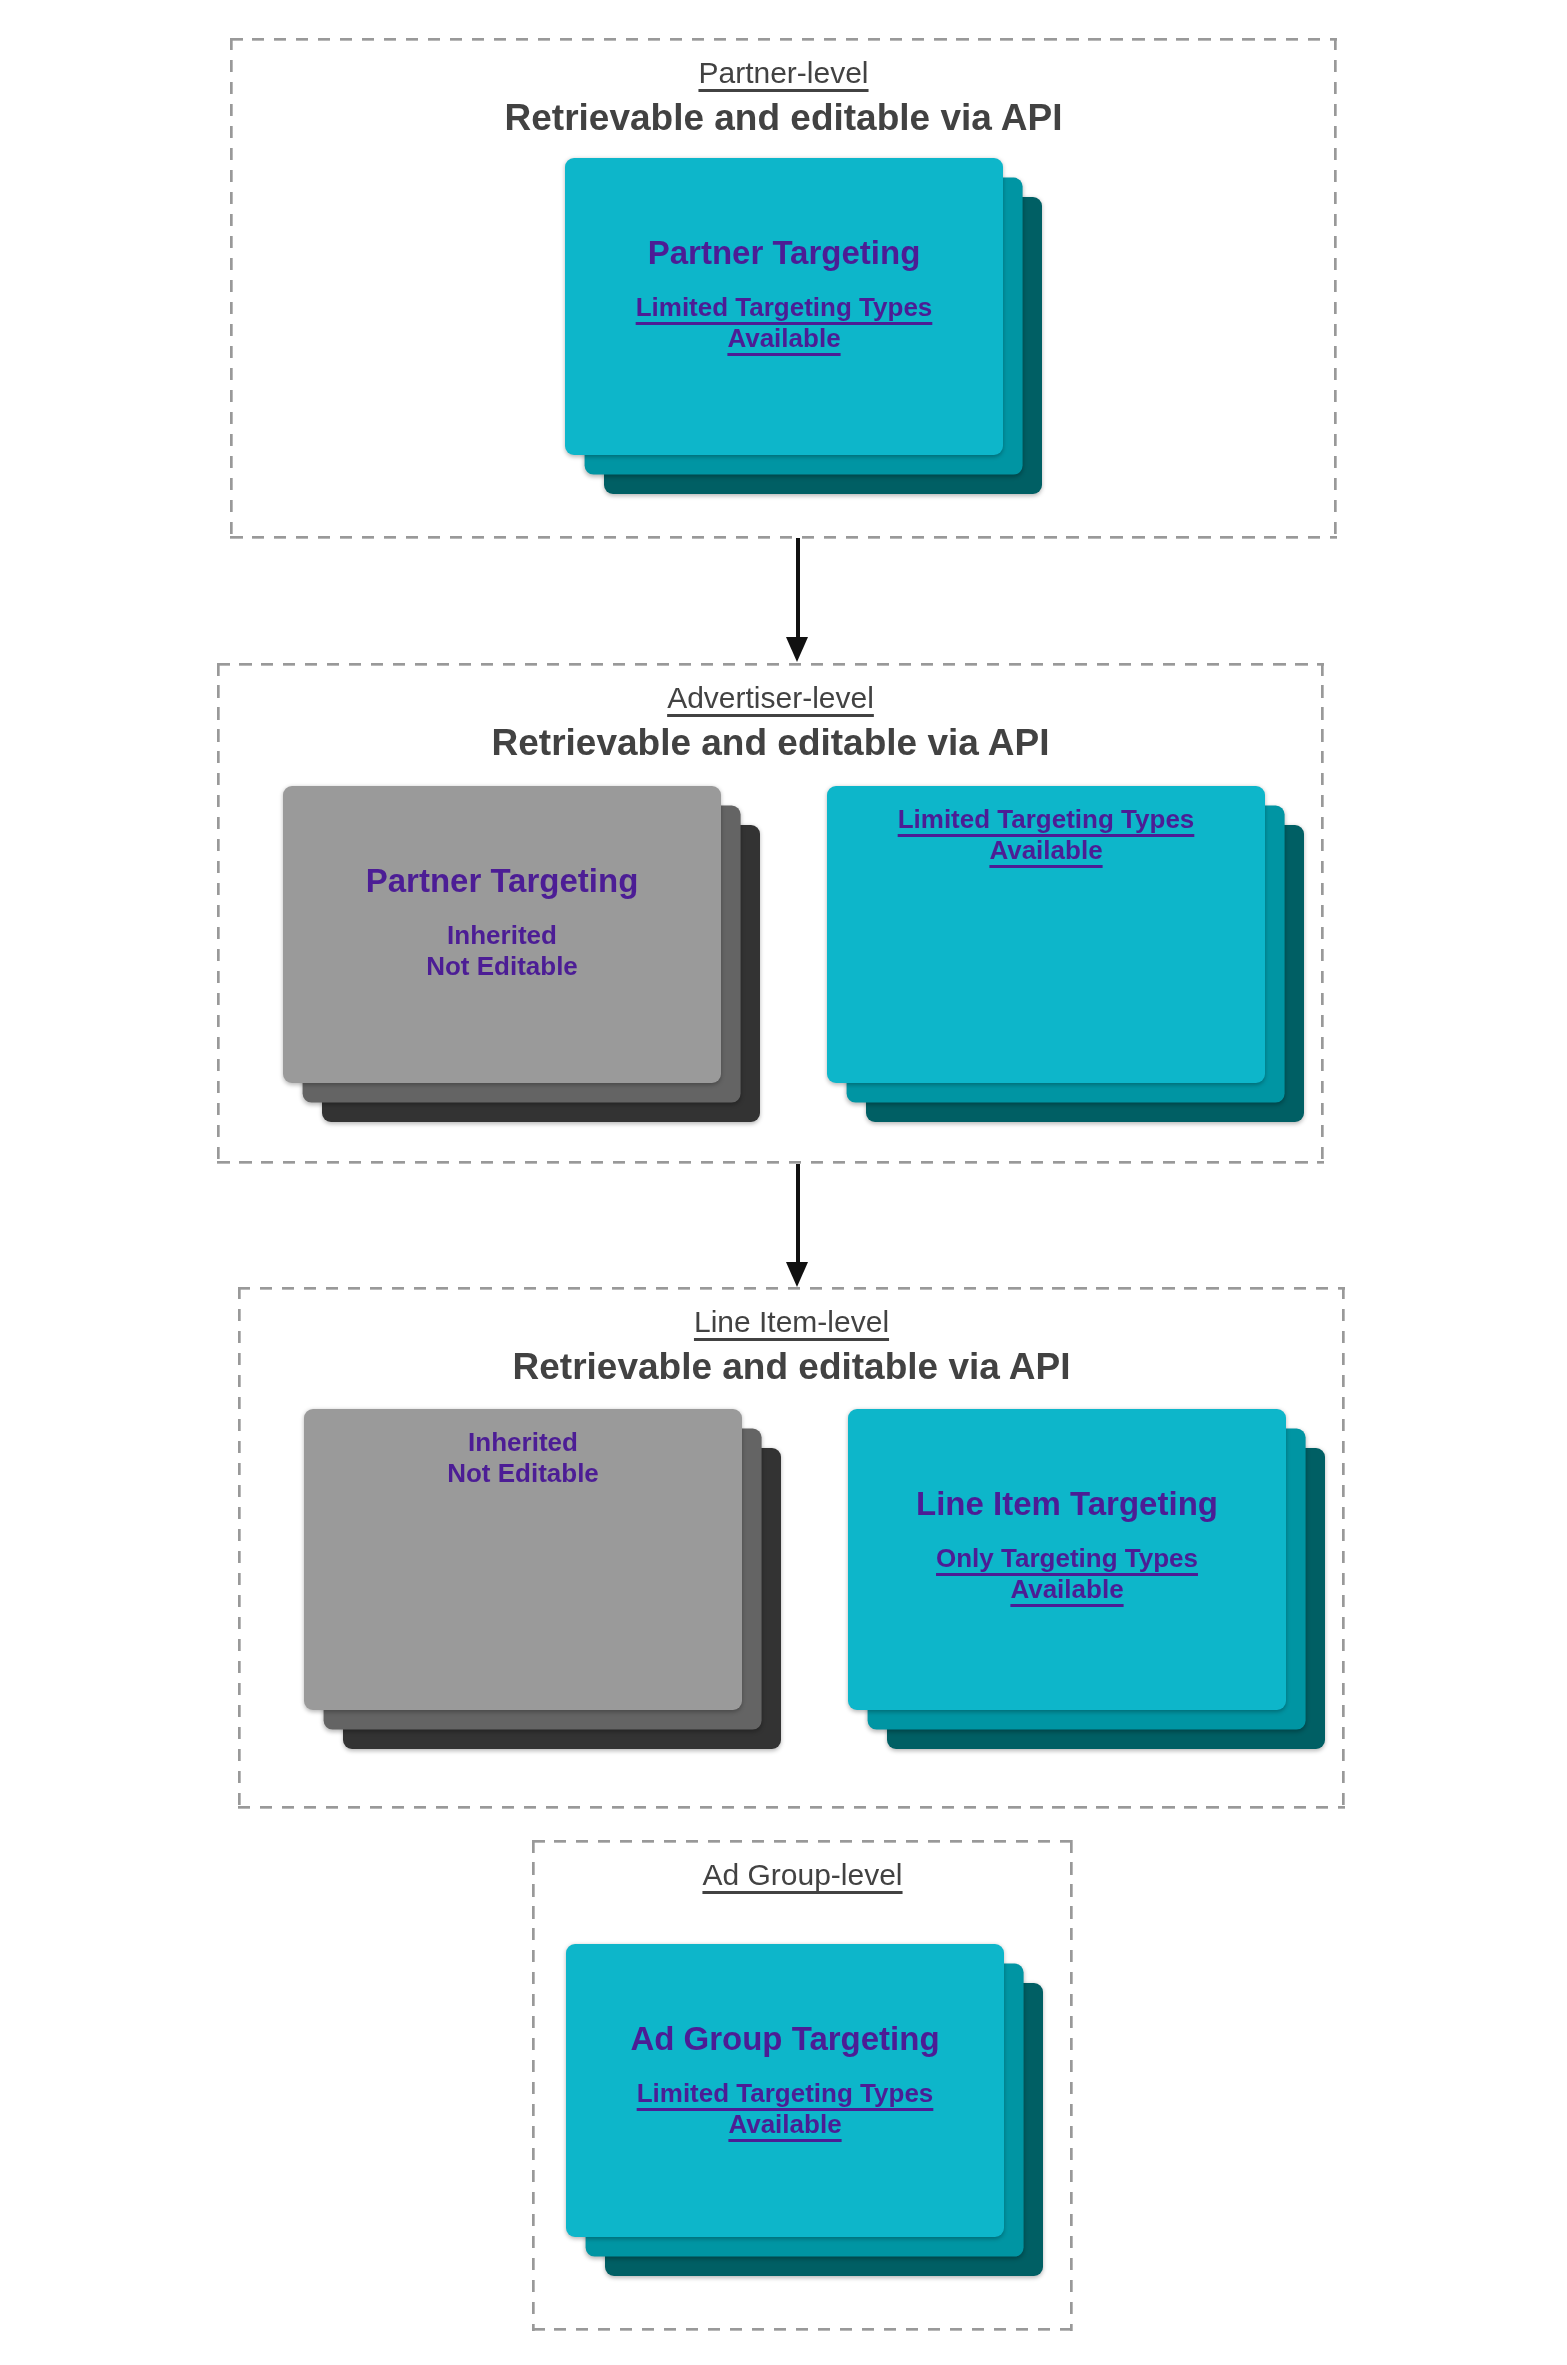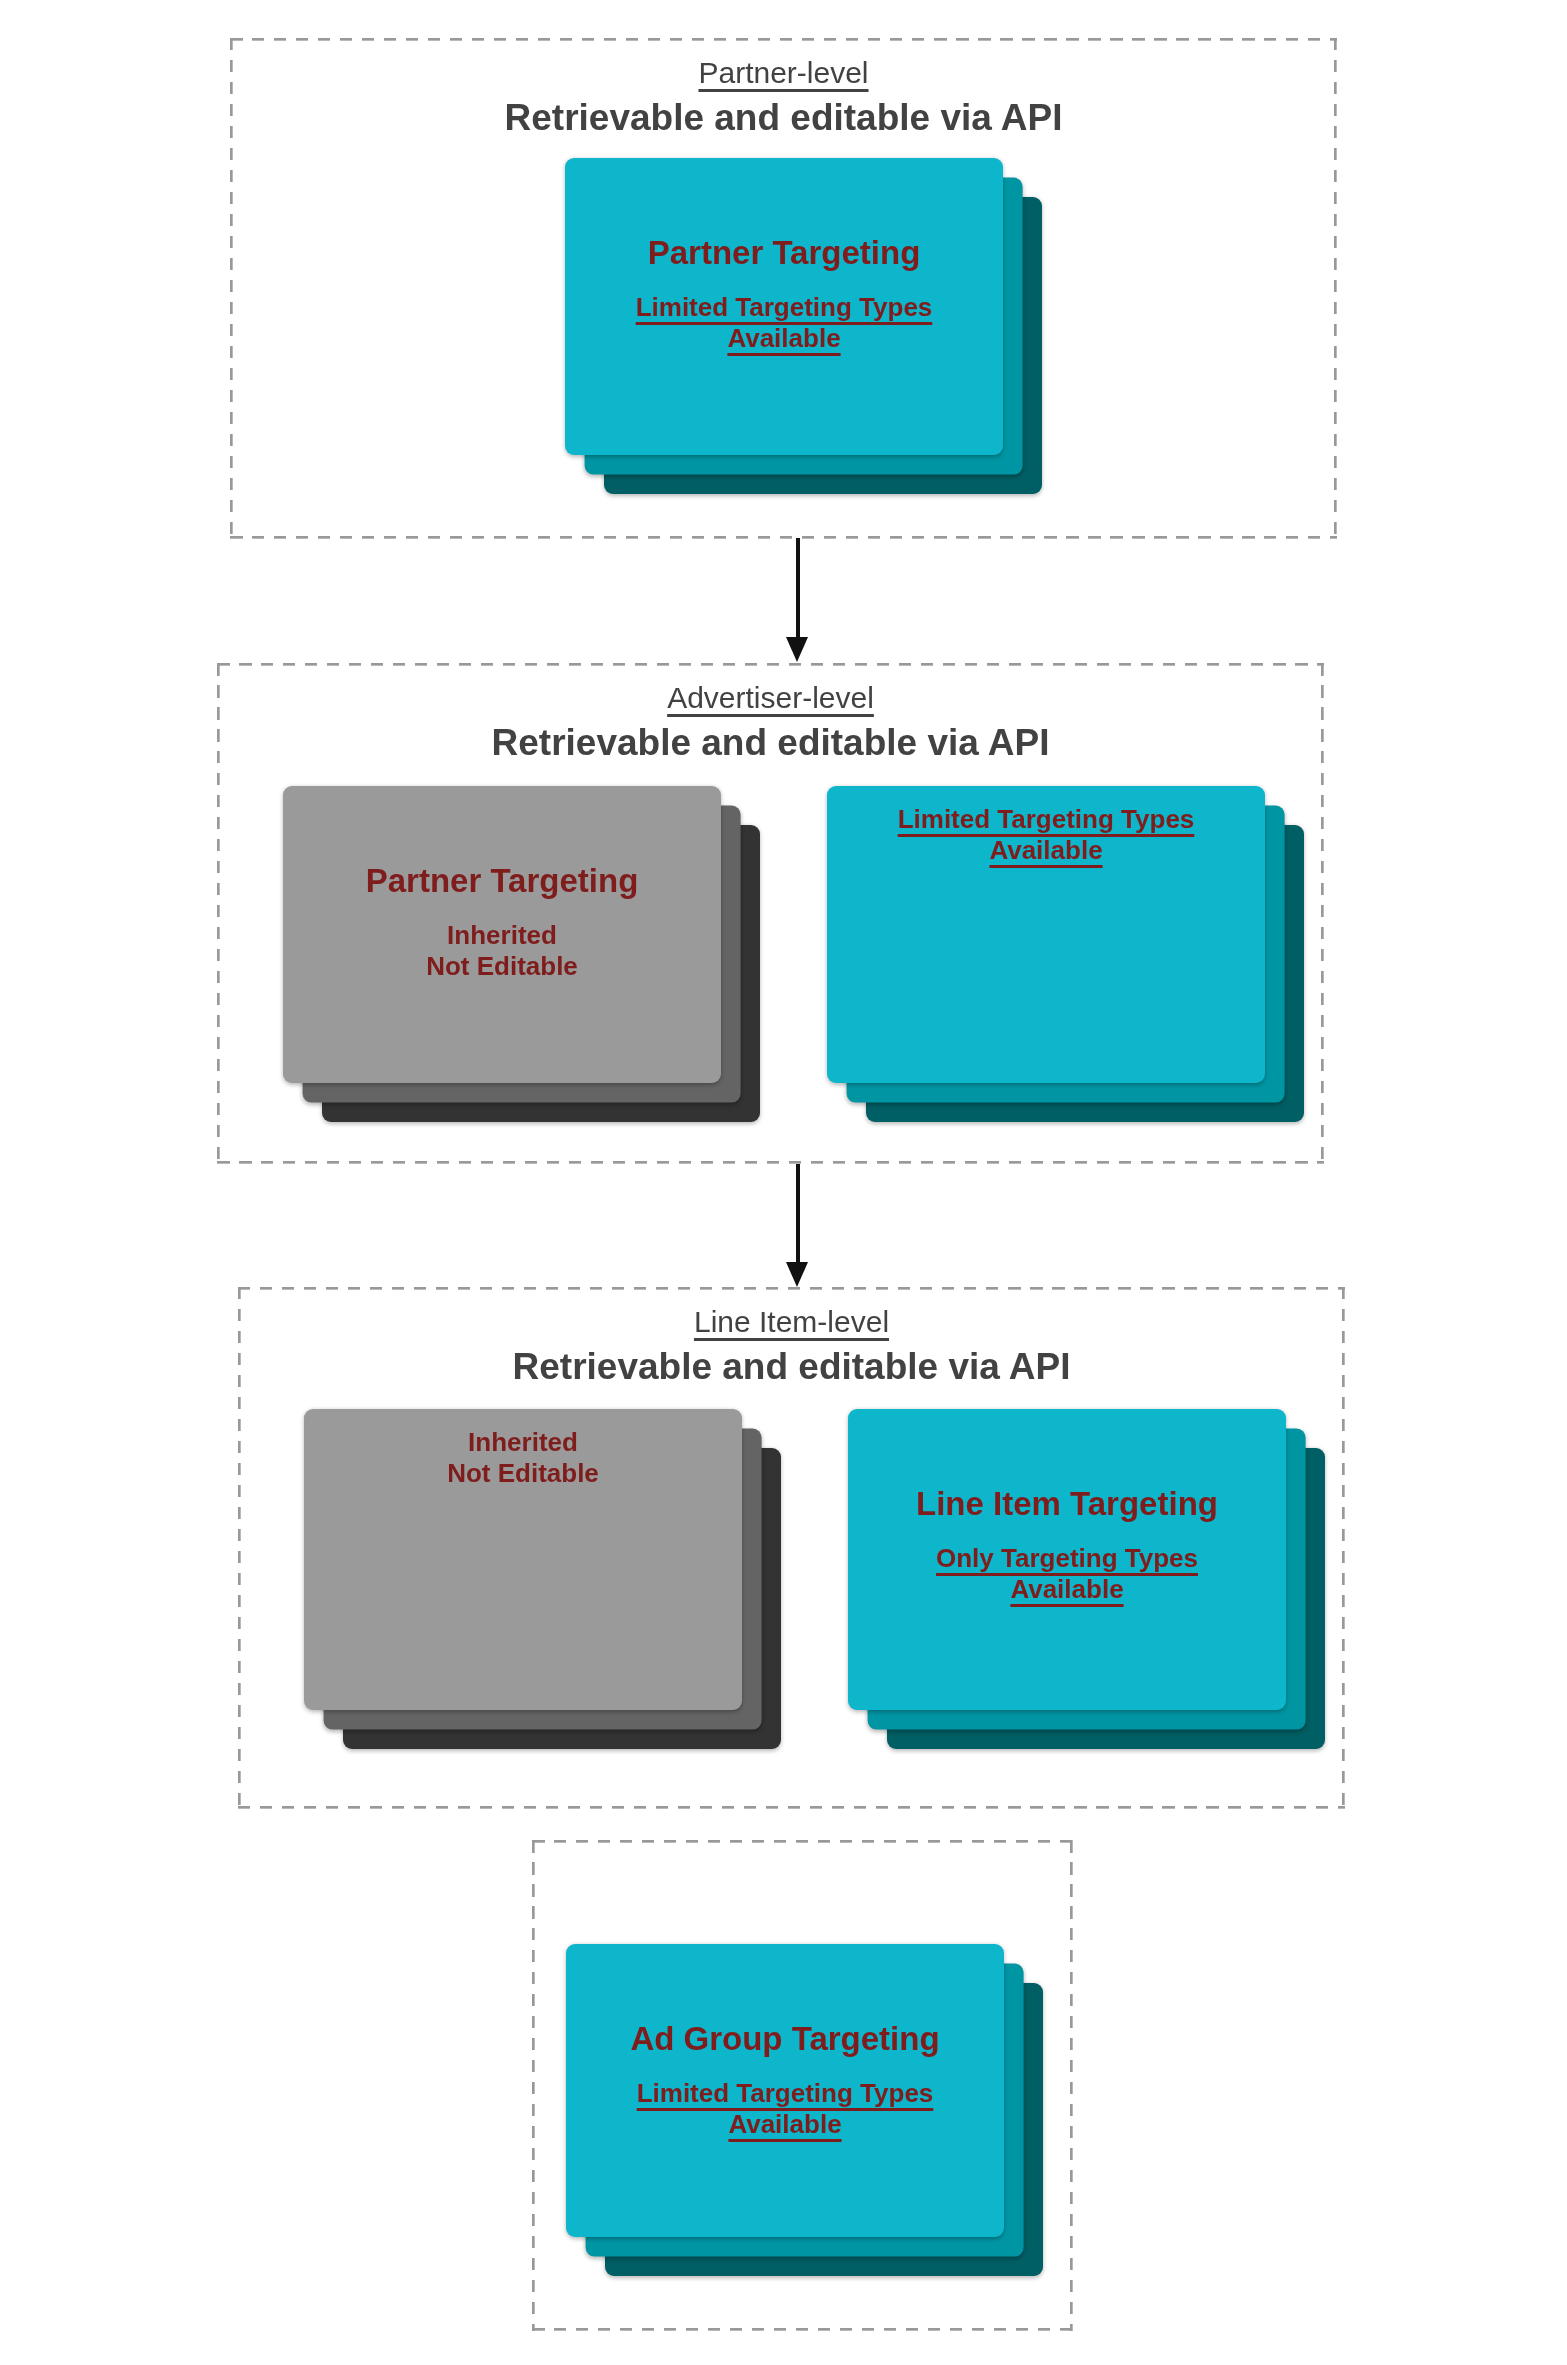--- a/index.html
+++ b/index.html
@@ -51,21 +51,21 @@
   }
   .layer.off1{transform:translate(19.6px,19.6px);}
   .layer.off2{transform:translate(39px,39px);}
   .cyan  .card {background:#0db6ca;}
   .cyan  .off1 {background:#0095a3;}
   .cyan  .off2 {background:#005f64;}
   .gray  .card {background:#9a9a9a;}
   .gray  .off1 {background:#646464;}
   .gray  .off2 {background:#333333;}
 
-  .card{color:#7f1d1d;text-align:center;padding:0 18px;box-sizing:border-box;}
+  .card{color:#4c1d95;text-align:center;padding:0 18px;box-sizing:border-box;}
   .card-title{
     margin-top:73px;
     font-size:33px;line-height:43px;font-weight:bold;
   }
   .card-sub{
     margin-top:18px;
     font-size:26px;line-height:31px;font-weight:bold;
   }
   .card-sub span{display:block;}
   .cyan .card-sub span{
@@ -176,20 +176,21 @@
         <div class="card-sub">
           <span>Only Targeting Types</span>
           <span>Available</span>
         </div>
       </div>
     </div>
   </div>
 
   <div class="section s4">
     <div class="hdr">
+      <div class="l1">Ad Group-level</div>
     </div>
     <div class="stack cyan h328" style="left:34px;top:104px;">
       <div class="layer off2"></div>
       <div class="layer off1"></div>
       <div class="card">
         <div class="card-title">Ad Group Targeting</div>
         <div class="card-sub">
           <span>Limited Targeting Types</span>
           <span>Available</span>
         </div>

